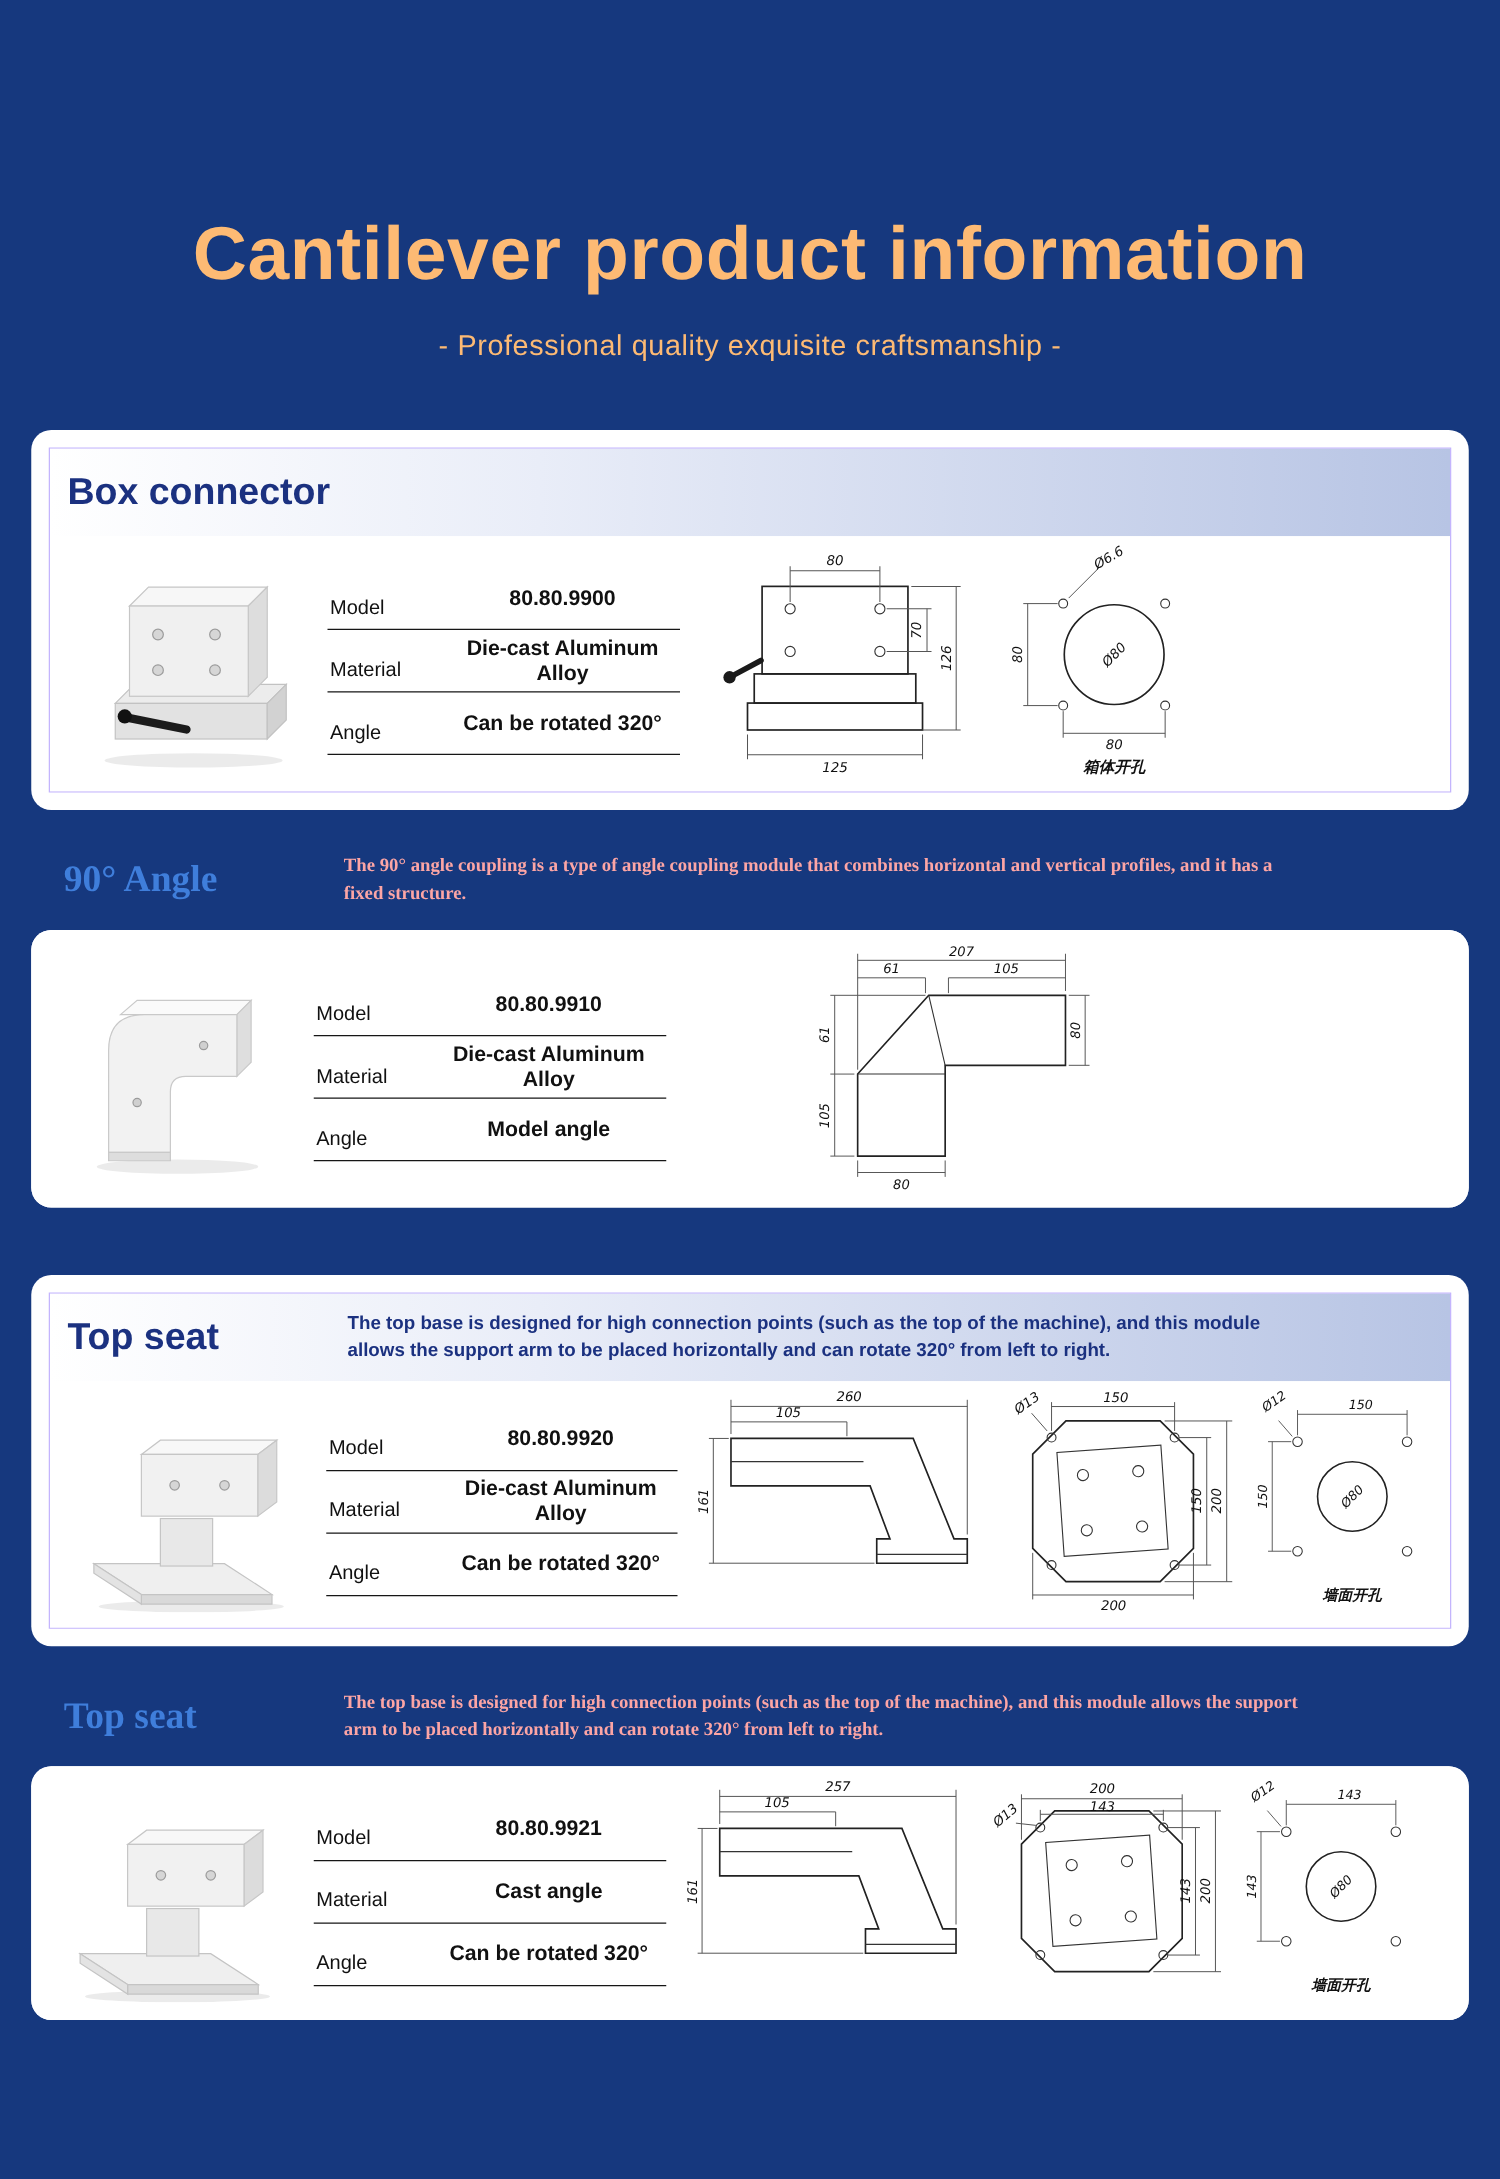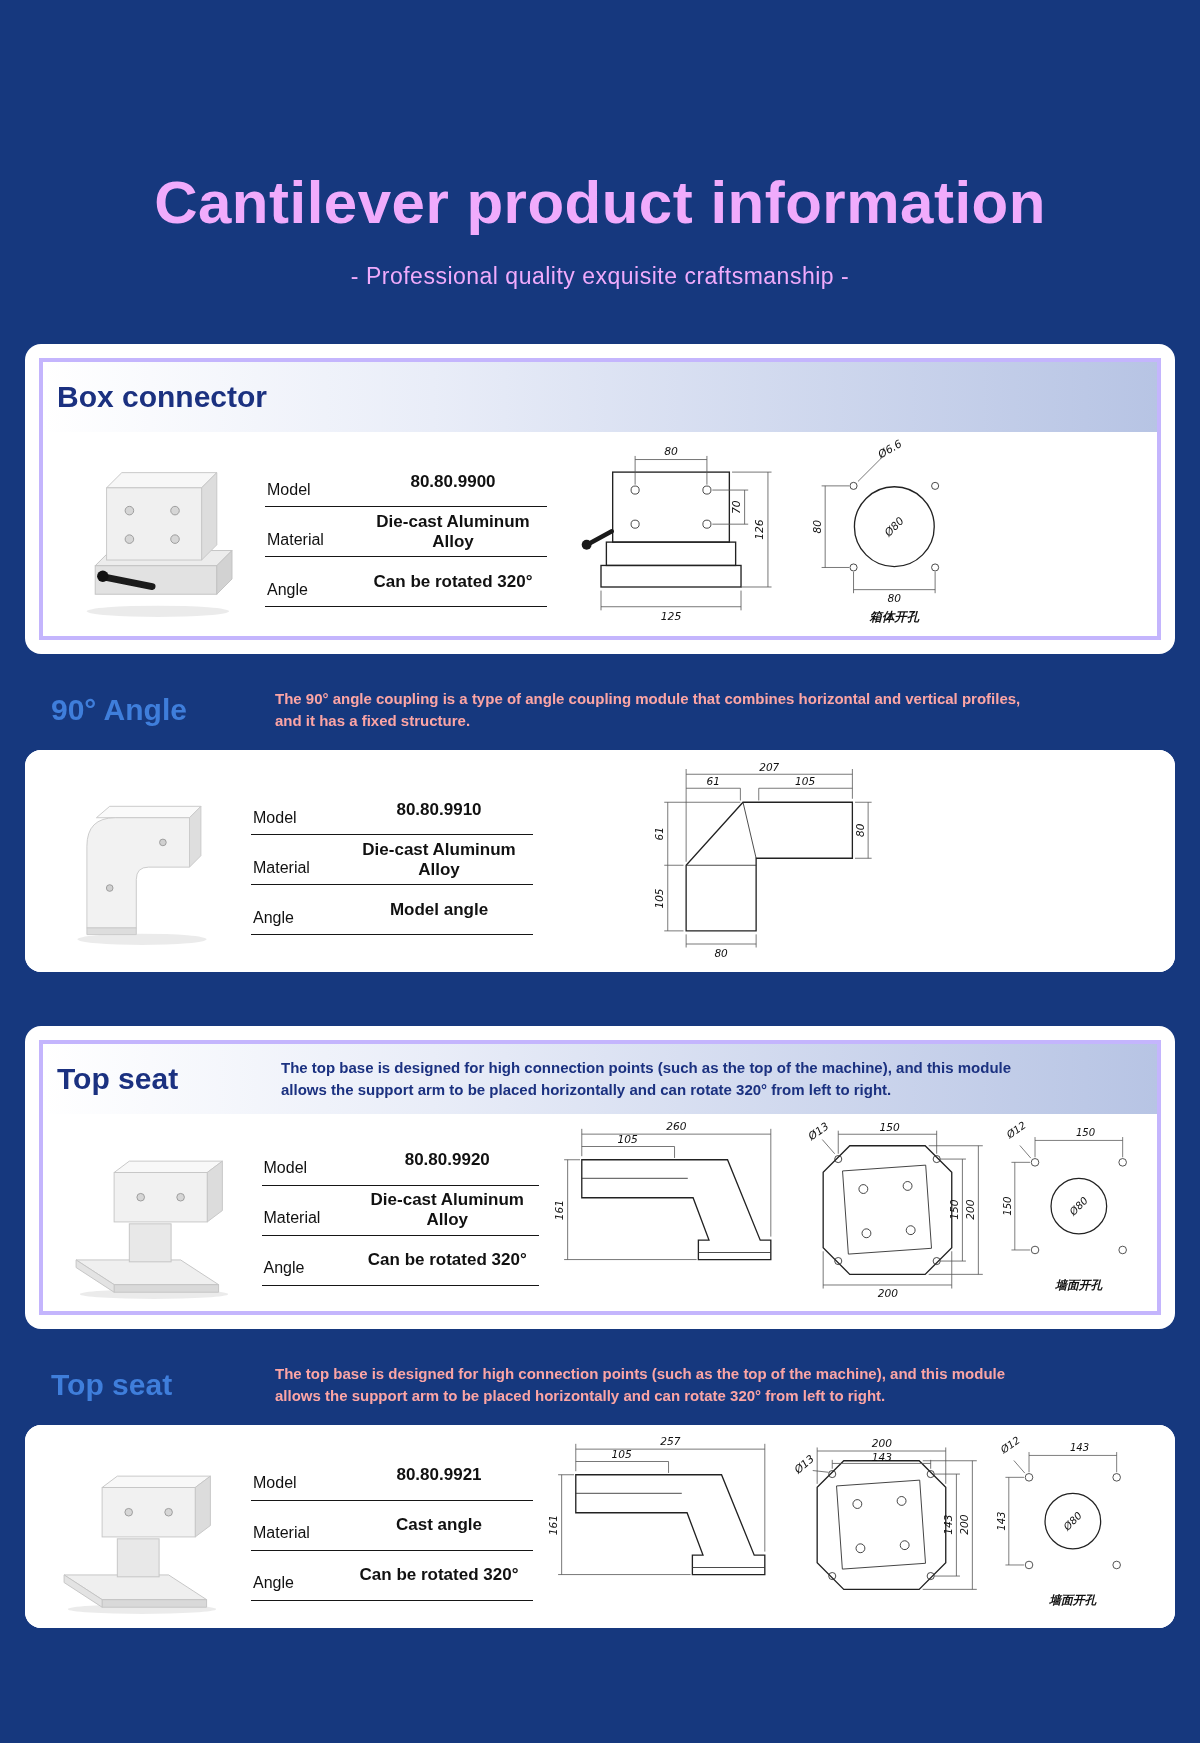--- a/index.html
+++ b/index.html
@@ -3,42 +3,42 @@
 <meta charset="utf-8">
 <style>
   * { box-sizing: border-box; }
   html, body { margin: 0; padding: 0; }
   body {
     width: 1200px; height: 1743px; overflow: hidden;
     background: var(--page_bg, #16387E);
     font-family: "Liberation Sans", "DejaVu Sans", sans-serif;
     color: #111;
   }
-  .hero { padding-top: 168px; text-align: center; color: #f0abfc; }
+  .hero { padding-top: 168px; text-align: center; color: #fdba74; }
   .hero-title { font-size: 60px; font-weight: bold; letter-spacing: .5px; }
   .hero-sub { font-size: 23px; font-weight: normal; margin-top: 26px; letter-spacing: .5px; }
 
   .panel-light { width: 1150px; margin: 54px auto 0; background: #fff; border-radius: 16px; padding: 14px; }
-  .inner-card { border: 4px solid #c4b5fd; }
+  .inner-card { border: 1px solid #c4b5fd; }
   .head-light { display: flex; align-items: center; min-height: 70px;
     background: linear-gradient(90deg, #ffffff 0%, #e9edf8 35%, var(--header_grad_end, #B7C4E4) 100%); }
   .sec-title { width: 238px; padding-left: 14px; font-size: 30px; font-weight: bold; color: var(--navy, #1B3180); }
   .sec-desc { flex: 1; max-width: 765px; font-size: 15px; font-weight: bold; color: var(--navy, #1B3180);
     line-height: 1.5; padding-right: 16px; }
 
   .body-row { display: flex; align-items: center; padding: 6px 4px 10px; background: #fff; }
   .photo { width: 218px; display: flex; justify-content: center; }
   .specs { width: 282px; }
   .spec-row { display: flex; align-items: center; height: 50px; border-bottom: 1.6px solid #161616; }
   .spec-label { width: 94px; font-size: 16px; padding-left: 2px; margin-top: 16px; }
   .spec-value { flex: 1; text-align: center; font-size: 17px; font-weight: bold; }
   .draws { flex: 1; display: flex; align-items: flex-start; gap: 14px; padding-left: 16px; font-style: italic; }
   .draws.centered { padding-left: 70px; }
 
-  .head-dark { display: flex; align-items: center; width: 1150px; margin: 24px auto 8px; min-height: 64px; }
+  .head-dark { display: flex; align-items: center; width: 1150px; margin: 24px auto 8px; min-height: 64px; font-family: Liberation Serif, serif; }
   .head-dark .sec-title { color: var(--dark_section_title, #3F7EDB); padding-left: 26px; width: 250px; }
   .head-dark .sec-desc { color: #fca5a5; max-width: 790px; }
   .panel-dark-body { width: 1150px; margin: 0 auto; background: #fff; border-radius: 16px; }
   .panel-dark-body .body-row { border-radius: 16px; padding: 10px 8px 12px; }
 
   svg text.dim { font-size: 12px; fill: #111; text-anchor: middle; font-family: "DejaVu Sans", sans-serif; }
   svg text.cap { font-size: 14px; font-weight: bold; fill: #111; text-anchor: middle; font-family: "DejaVu Sans", sans-serif; }
   .oln  { fill: none; stroke: #222; stroke-width: 1.5; }
   .oln2 { fill: none; stroke: #333; stroke-width: 1; }
   .dln  { stroke: #555; stroke-width: .9; fill: none; }

